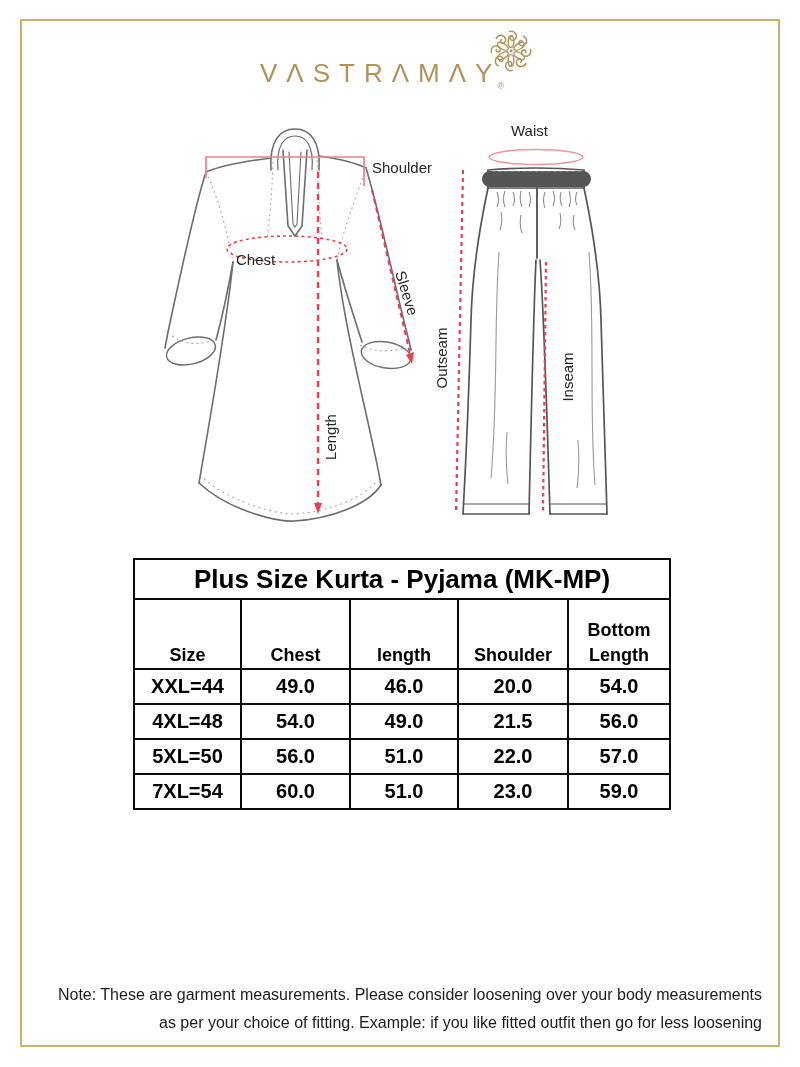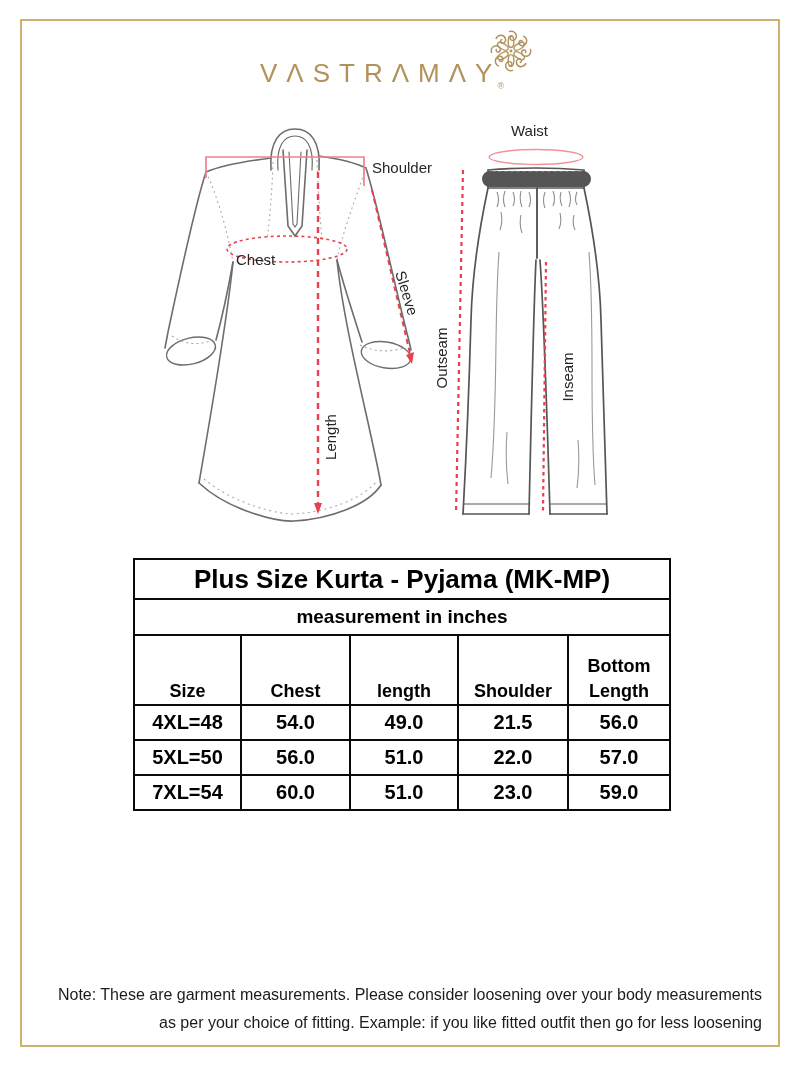--- a/index.html
+++ b/index.html
@@ -176,30 +176,34 @@
         <col style="width:109px">
         <col style="width:108px">
         <col style="width:110px">
         <col style="width:102px">
     </colgroup>
     <tbody>
       <tr>
         <td class="title-cell" colspan="5">Plus Size Kurta - Pyjama (MK-MP)</td>
       </tr>
       <tr>
-        <td class="subtitle-cell" colspan="5">measurement in inches</td>
-      </tr>
-      <tr>
         <th class="col-head">Size</th>
         <th class="col-head">Chest</th>
         <th class="col-head">length</th>
         <th class="col-head">Shoulder</th>
         <th class="col-head">Bottom Length</th>
       </tr>
       <tr>
+        <td class="val-cell">XXL=44</td>
+        <td class="val-cell">49.0</td>
+        <td class="val-cell">46.0</td>
+        <td class="val-cell">20.0</td>
+        <td class="val-cell">54.0</td>
+      </tr>
+      <tr>
         <td class="val-cell">4XL=48</td>
         <td class="val-cell">54.0</td>
         <td class="val-cell">49.0</td>
         <td class="val-cell">21.5</td>
         <td class="val-cell">56.0</td>
       </tr>
       <tr>
         <td class="val-cell">5XL=50</td>
         <td class="val-cell">56.0</td>
         <td class="val-cell">51.0</td>

